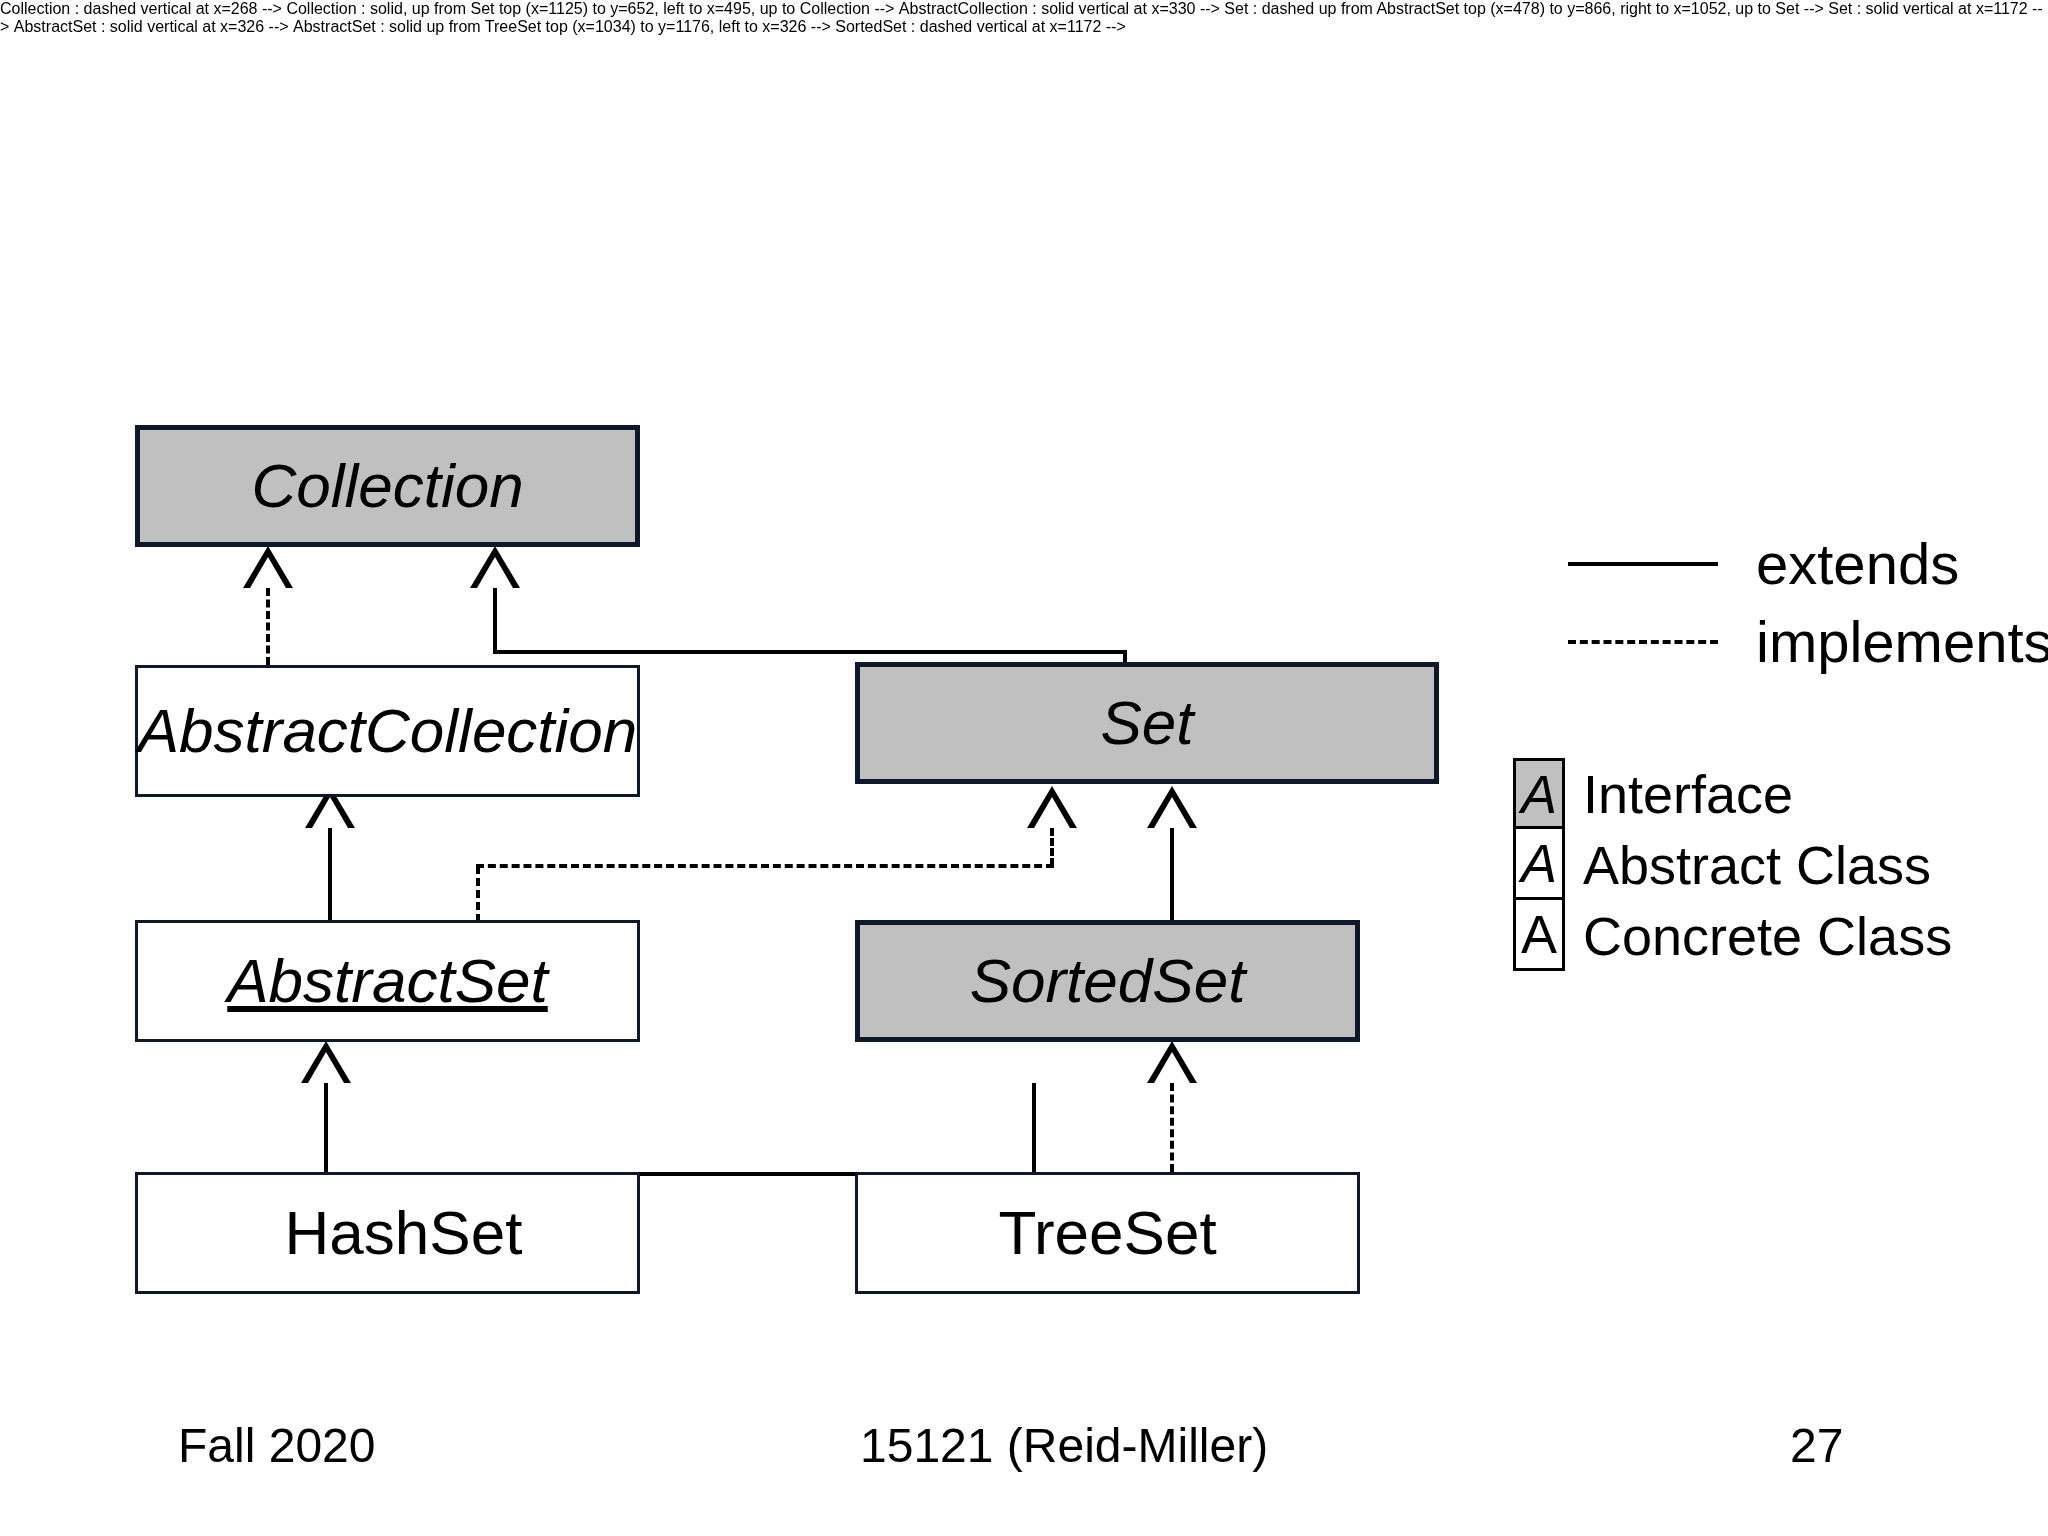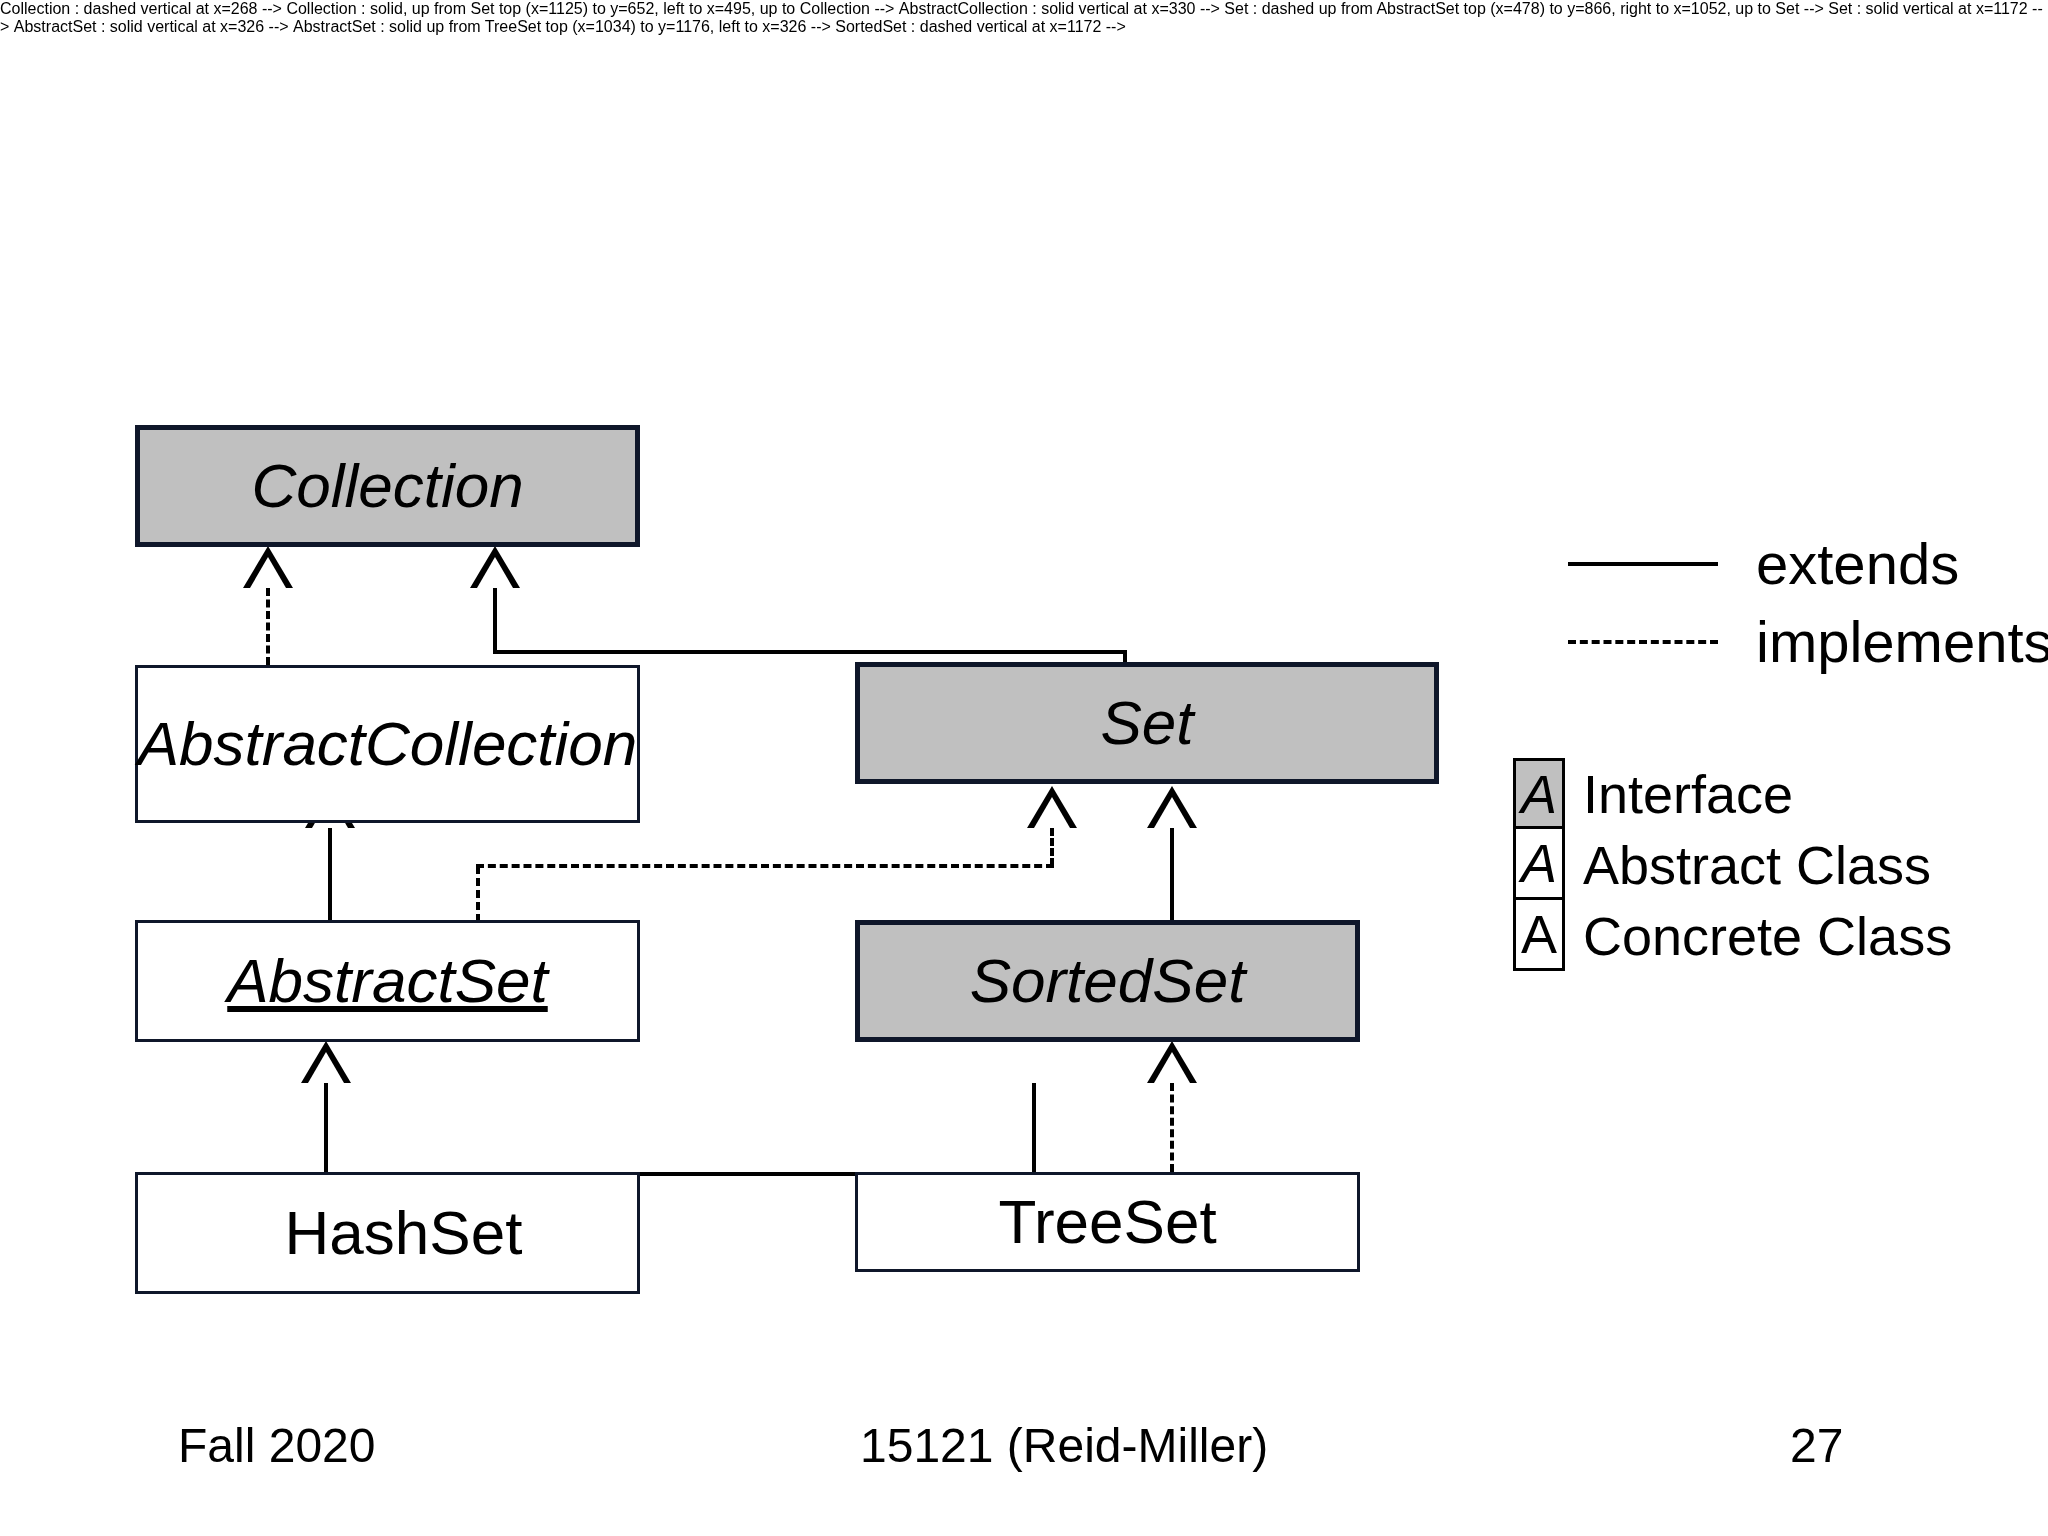--- a/index.html
+++ b/index.html
@@ -235,31 +235,31 @@
   <div class="hline" style="left:324px; top:1172px; width:712px;"></div>
   <div class="vline" style="left:1032px; top:1083px; height:91px;"></div>
 
    SortedSet : dashed vertical at x=1172 --&gt;
   <div class="vdash" style="left:1170px; top:1083px; height:89px;"></div>
   <div class="arrowup" style="left:1172px; top:1041px;"></div>
 
   
   <div class="cbox iface" style="left:135px; top:425px; width:505px; height:122px;">Collection</div>
 
-  <div class="cbox abstract" style="left:135px; top:665px; width:505px; height:158px;">AbstractCollection</div>
+  <div class="cbox abstract" style="left:135px; top:665px; width:505px; height:132px;">AbstractCollection</div>
 
   <div class="cbox iface" style="left:855px; top:662px; width:584px; height:122px;">Set</div>
 
   <div class="cbox abstract" style="left:135px; top:920px; width:505px; height:122px;text-decoration:underline;">AbstractSet</div>
 
   <div class="cbox iface" style="left:855px; top:920px; width:505px; height:122px;">SortedSet</div>
 
   <div class="cbox concrete" style="left:135px; top:1172px; width:505px; height:122px;padding-left:32px;">HashSet</div>
 
-  <div class="cbox concrete" style="left:855px; top:1172px; width:505px; height:100px;">TreeSet</div>
+  <div class="cbox concrete" style="left:855px; top:1172px; width:505px; height:122px;">TreeSet</div>
 
   
   <div id="legend-lines">
     <div class="legend-row">
       <span class="legend-sample solid"></span>
       <span class="legend-text">extends</span>
     </div>
     <div class="legend-row">
       <span class="legend-sample dashed"></span>
       <span class="legend-text">implements</span>

